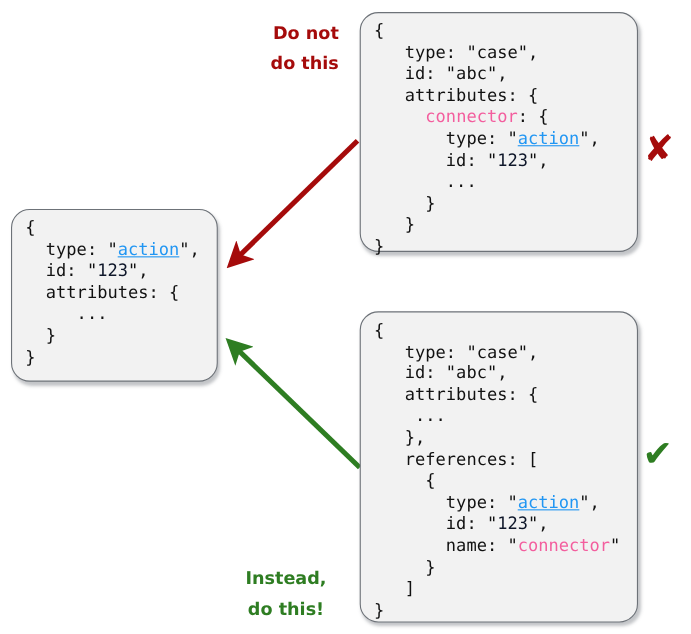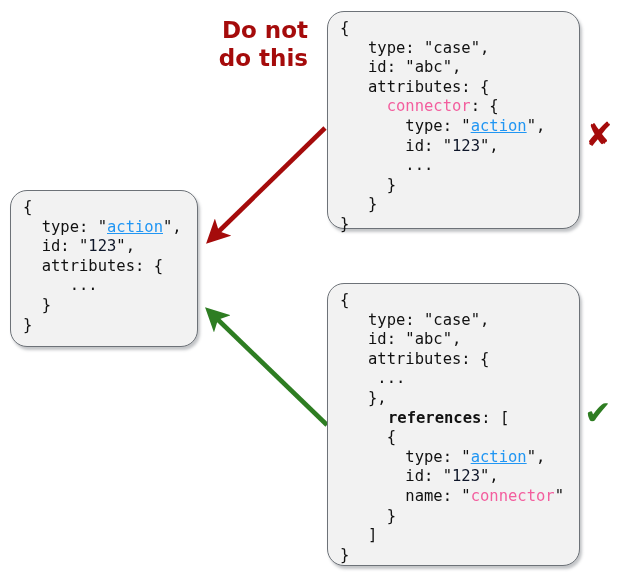--- a/index.html
+++ b/index.html
@@ -31,33 +31,33 @@
     white-space: pre;
     padding: 7px 10px 7px 12px;
   }
   .code-line { display: block; height: 19.6px; }
 
   
   .tok-key-pink { color: #f35e9e; }
   .tok-str-blue { color: #2196f3; text-decoration: underline; }
   .tok-str-orange { color: #0f172a; }
   .tok-str-pink { color: #f35e9e; }
-  .tok-bold { font-weight: bold; margin-left: 20px; }
+  .tok-bold { font-weight: normal; }
   .tok-plain { color: #111111; }
 
   #box-left   { left: 10px;  top: 190px; width: 188px; height: 157px; }
   #box-top    { left: 327px; top: 11px;  width: 253px; height: 218px; }
   #box-bottom { left: 327px; top: 283px; width: 253px; height: 283px; }
 
   
   .anno-label {
     position: absolute;
     font-family: "DejaVu Sans", sans-serif;
     font-weight: bold;
-    font-size: 23px;
+    font-size: 16px;
     line-height: 28px;
     white-space: pre;
   }
   #label-bad {
     left: 168px; top: 16px; width: 140px;
     text-align: right;
     color: #a50b0b;
   }
   #label-good {
     left: 190px; top: 512px; width: 140px;
@@ -110,17 +110,19 @@
   </svg>
 
   <div class="code-box" id="box-left"><span class="code-line"><span class="tok-plain">{</span></span><span class="code-line"><span class="tok-plain">  type: "</span><span class="tok-str-blue">action</span><span class="tok-plain">",</span></span><span class="code-line"><span class="tok-plain">  id: "</span><span class="tok-str-orange">123</span><span class="tok-plain">",</span></span><span class="code-line"><span class="tok-plain">  attributes: {</span></span><span class="code-line"><span class="tok-plain">     ...</span></span><span class="code-line"><span class="tok-plain">  }</span></span><span class="code-line"><span class="tok-plain">}</span></span></div>
 
   <div class="code-box" id="box-top"><span class="code-line"><span class="tok-plain">{</span></span><span class="code-line"><span class="tok-plain">   type: "case",</span></span><span class="code-line"><span class="tok-plain">   id: "abc",</span></span><span class="code-line"><span class="tok-plain">   attributes: {</span></span><span class="code-line"><span class="tok-plain">     </span><span class="tok-key-pink">connector</span><span class="tok-plain">: {</span></span><span class="code-line"><span class="tok-plain">       type: "</span><span class="tok-str-blue">action</span><span class="tok-plain">",</span></span><span class="code-line"><span class="tok-plain">       id: "</span><span class="tok-str-orange">123</span><span class="tok-plain">",</span></span><span class="code-line"><span class="tok-plain">       ...</span></span><span class="code-line"><span class="tok-plain">     }</span></span><span class="code-line"><span class="tok-plain">   }</span></span><span class="code-line"><span class="tok-plain">}</span></span></div>
 
   <div class="code-box" id="box-bottom"><span class="code-line"><span class="tok-plain">{</span></span><span class="code-line"><span class="tok-plain">   type: "case",</span></span><span class="code-line"><span class="tok-plain">   id: "abc",</span></span><span class="code-line"><span class="tok-plain">   attributes: {</span></span><span class="code-line"><span class="tok-plain">    ...</span></span><span class="code-line"><span class="tok-plain">   },</span></span><span class="code-line"><span class="tok-plain">   </span><span class="tok-bold">references</span><span class="tok-plain">: [</span></span><span class="code-line"><span class="tok-plain">     {</span></span><span class="code-line"><span class="tok-plain">       type: "</span><span class="tok-str-blue">action</span><span class="tok-plain">",</span></span><span class="code-line"><span class="tok-plain">       id: "</span><span class="tok-str-orange">123</span><span class="tok-plain">",</span></span><span class="code-line"><span class="tok-plain">       name: "</span><span class="tok-str-pink">connector</span><span class="tok-plain">"</span></span><span class="code-line"><span class="tok-plain">     }</span></span><span class="code-line"><span class="tok-plain">   ]</span></span><span class="code-line"><span class="tok-plain">}</span></span></div>
 
   <div class="anno-label" id="label-bad">Do not
 do this</div>
+  <div class="anno-label" id="label-good">Instead,
+do this!</div>
 
   <div class="verdict" id="mark-x">✘</div>
   <div class="verdict" id="mark-check">✔</div>
 
 </div>
 
 </body></html>

